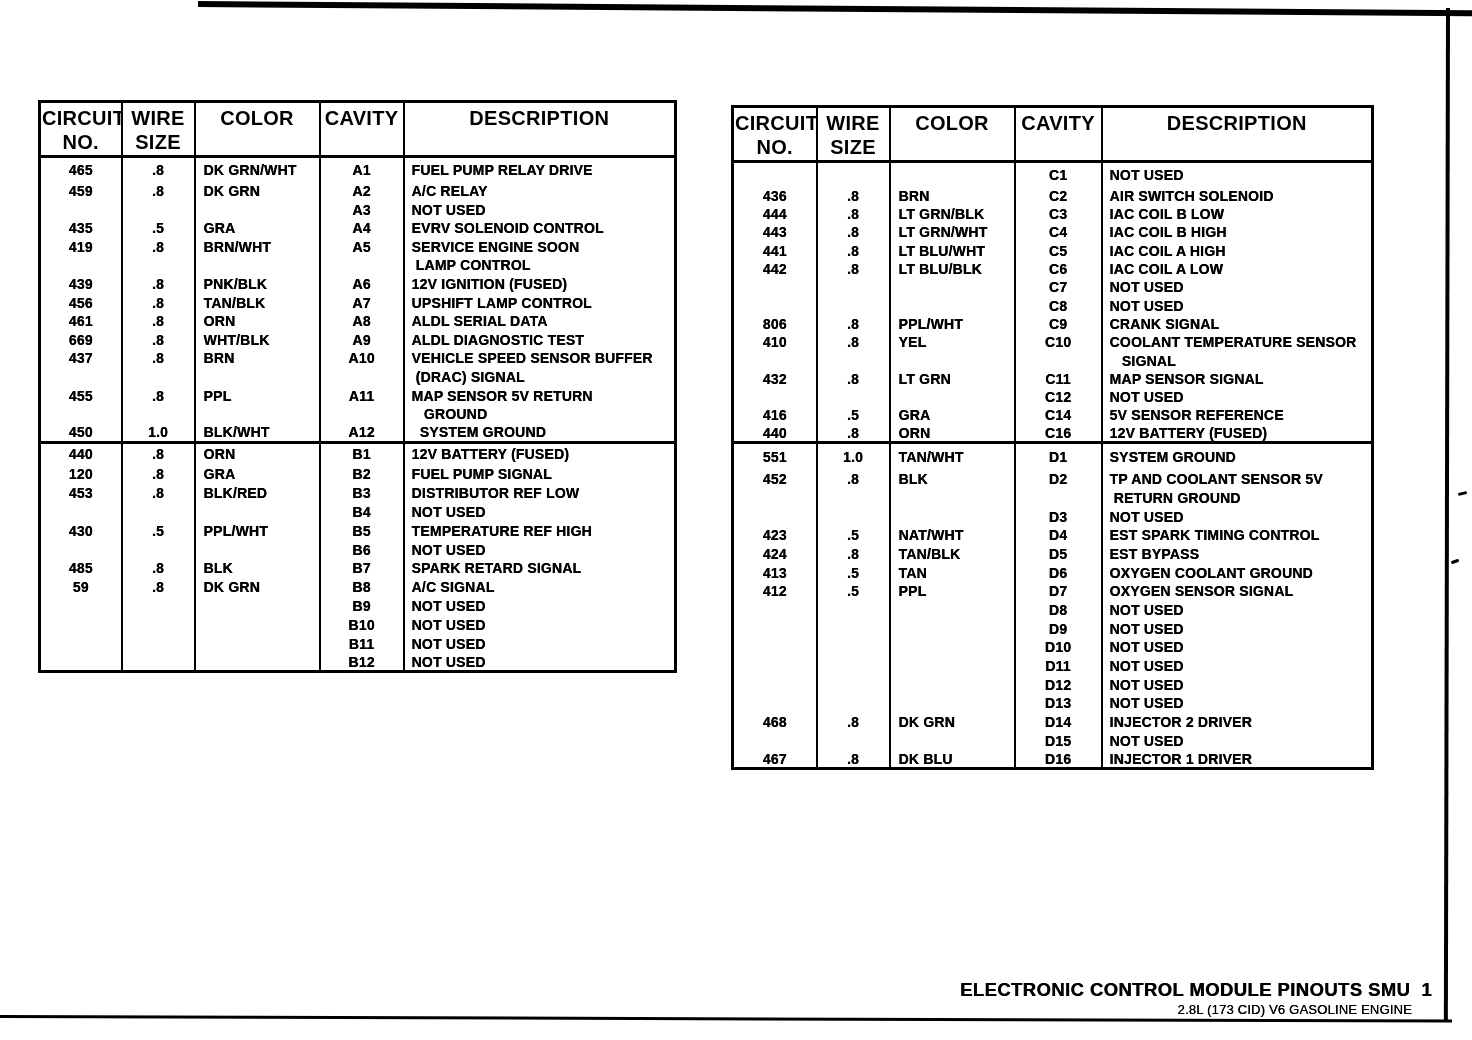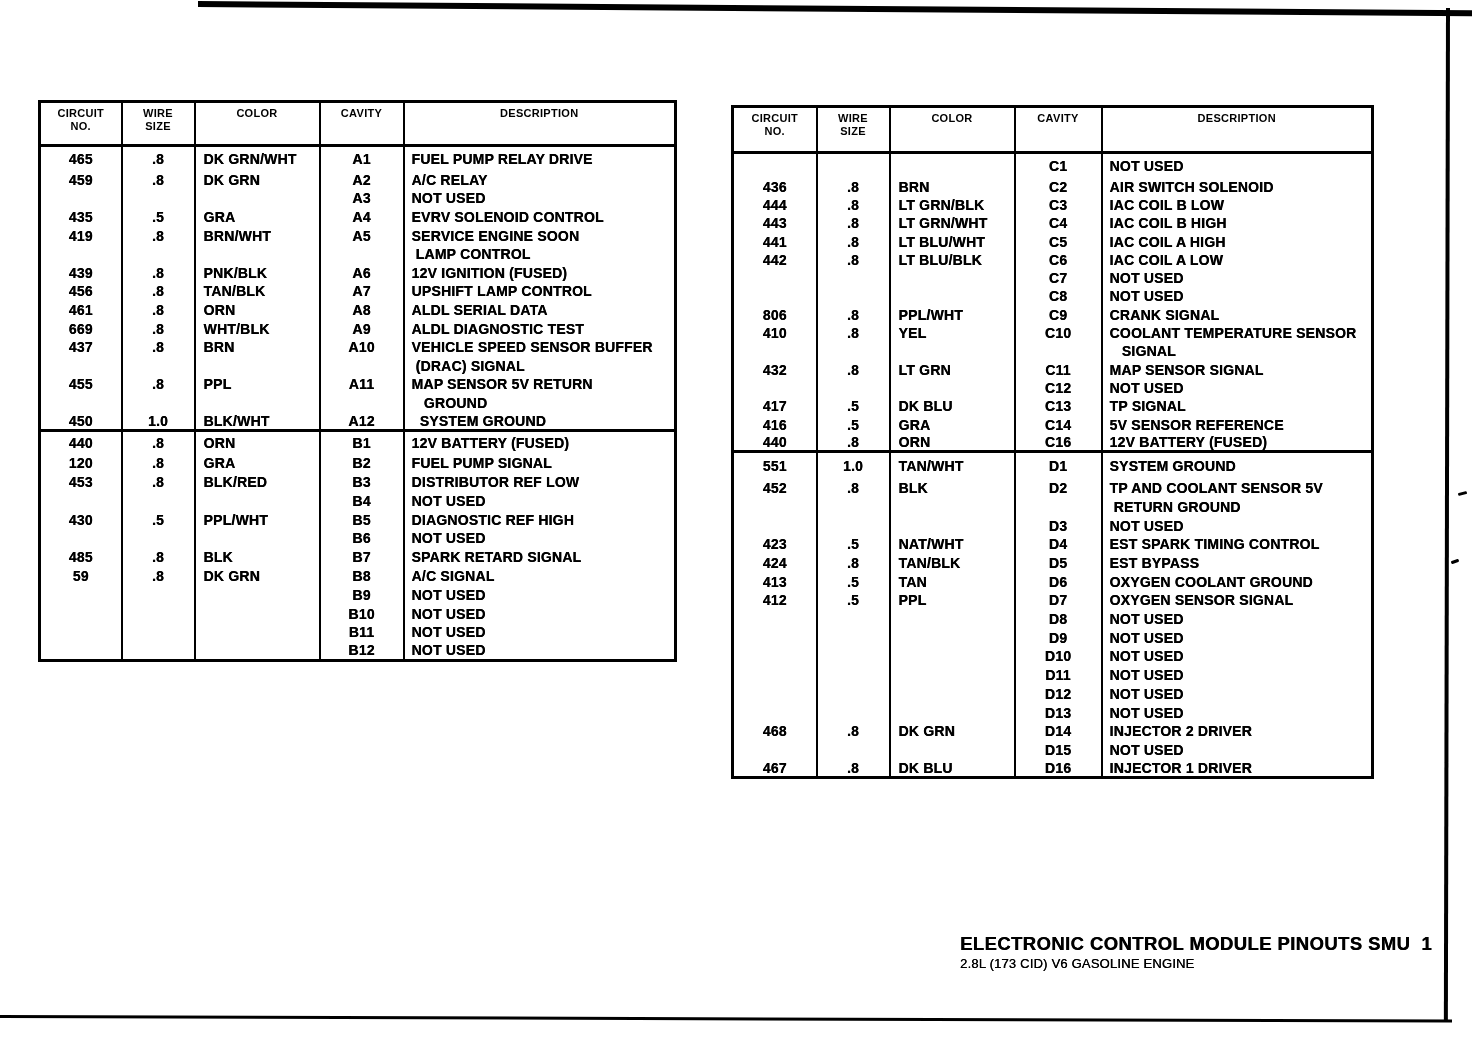--- a/index.html
+++ b/index.html
@@ -34,21 +34,21 @@
   }
   .tbl-a{left:38px;top:100px;width:639px;}
   .tbl-b{left:731px;top:105px;width:643px;}
 
   table.pinout th,table.pinout td{
     border-left:2px solid #000;border-right:2px solid #000;
     font-weight:bold;overflow:hidden;
   }
   table.pinout thead th{
     border-bottom:3px solid #000;
-    font-size:11px;line-height:1.18;letter-spacing:0.3px;
+    font-size:20px;line-height:1.18;letter-spacing:0.3px;
     text-align:center;vertical-align:top;padding-top:4px;
     white-space:pre-line;
   }
   .tbl-a thead tr{height:44px;}
   .tbl-b thead tr{height:46px;}
 
   table.pinout td{
     font-size:14px;line-height:1;letter-spacing:0.2px;
     vertical-align:middle;text-shadow:0.3px 0 0 #000;
   }
@@ -63,21 +63,21 @@
   .tbl-a tbody.sec1 tr{height:18.8px;}
   .tbl-a tbody.sec1 tr:first-child{height:23px;}
   .tbl-b tbody.sec0 tr{height:18.3px;}
   .tbl-b tbody.sec0 tr:first-child{height:25px;padding-left:21px;}
   .tbl-b tbody.sec1 tr{height:18.7px;padding-left:23px;}
   .tbl-b tbody.sec1 tr:first-child{height:27px;}
   table.pinout tbody.sec1 tr:first-child td{border-top:3px solid #000;}
 
   
   .footer{
-    position:absolute;right:40px;top:933px;text-align:left;
+    position:absolute;right:40px;top:979px;text-align:right;
   }
   .footer-title{
     font-weight:bold;font-size:18.5px;letter-spacing:0.4px;
     white-space:pre;text-shadow:0.4px 0 0 #000;
   }
   .footer-subtitle{
     font-weight:normal;font-size:13px;letter-spacing:0.2px;
     margin-top:1px;padding-right:20px;white-space:pre;
     text-shadow:0.3px 0 0 #000;
   }
@@ -246,21 +246,21 @@
           <td></td>
           <td></td>
           <td>B4</td>
           <td>NOT USED</td>
         </tr>
         <tr>
           <td>430</td>
           <td>.5</td>
           <td>PPL/WHT</td>
           <td>B5</td>
-          <td>DIAGNOSTIC REF HIGH</td>
+          <td>TEMPERATURE REF HIGH</td>
         </tr>
         <tr>
           <td></td>
           <td></td>
           <td></td>
           <td>B6</td>
           <td>NOT USED</td>
         </tr>
         <tr>
           <td>485</td>
@@ -412,27 +412,20 @@
           <td>MAP SENSOR SIGNAL</td>
         </tr>
         <tr>
           <td></td>
           <td></td>
           <td></td>
           <td>C12</td>
           <td>NOT USED</td>
         </tr>
         <tr>
-          <td>417</td>
-          <td>.5</td>
-          <td>DK BLU</td>
-          <td>C13</td>
-          <td>TP SIGNAL</td>
-        </tr>
-        <tr>
           <td>416</td>
           <td>.5</td>
           <td>GRA</td>
           <td>C14</td>
           <td>5V SENSOR REFERENCE</td>
         </tr>
         <tr>
           <td>440</td>
           <td>.8</td>
           <td>ORN</td>

